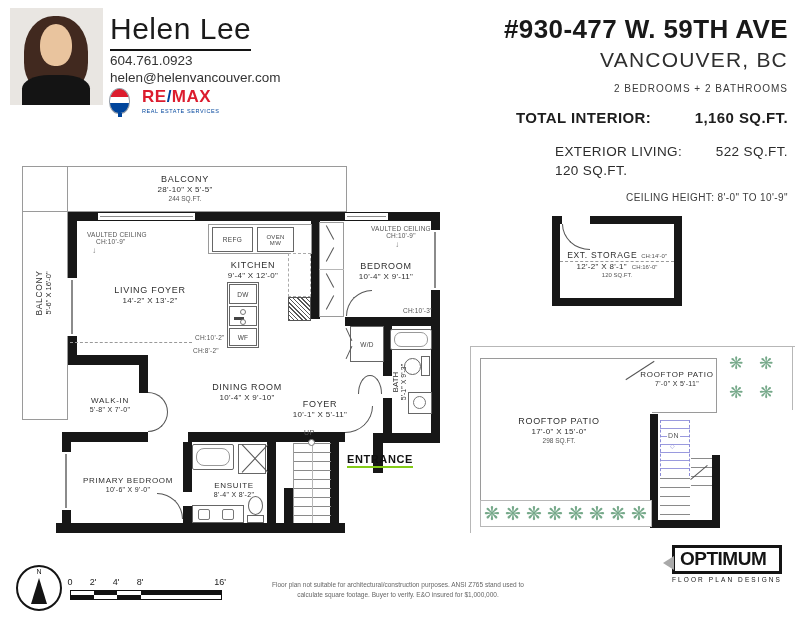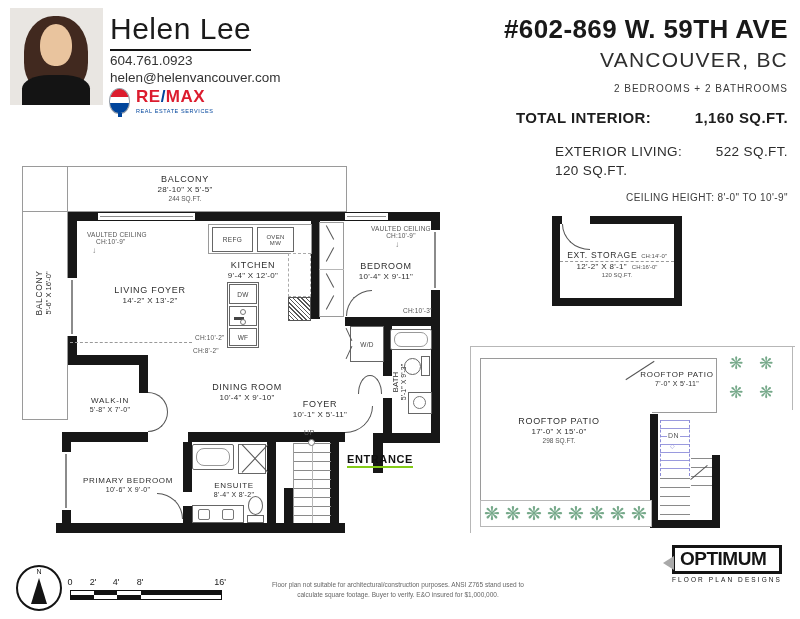--- a/index.html
+++ b/index.html
@@ -13,21 +13,21 @@
   .photo .hair { position:absolute; left:14px; top:8px; width:64px; height:78px;
                  background:#41291f; border-radius:46% 46% 40% 40%; }
   .photo .face { position:absolute; left:30px; top:16px; width:32px; height:42px;
                  background:#e9c49e; border-radius:50% 50% 45% 45%; }
   .photo .body { position:absolute; left:12px; bottom:-4px; width:68px; height:34px;
                  background:#141414; border-radius:40% 40% 0 0; }
   .agent-name { position:absolute; left:110px; top:12px; font-size:30px; color:#1b1b1b;
                 letter-spacing:.5px; padding-bottom:3px; border-bottom:2px solid #141414; }
   .agent-phone { position:absolute; left:110px; top:53px; font-size:13.5px; color:#333; }
   .agent-email { position:absolute; left:110px; top:70px; font-size:13.5px; color:#333; }
-  .remax { position:absolute; left:109px; top:88px; display:flex; align-items:center; gap:6px; }
+  .remax { position:absolute; left:109px; top:88px; display:flex; align-items:center; gap:12px; }
   .balloon { width:21px; height:26px; border-radius:50% 50% 46% 46%;
              background:linear-gradient(180deg,#dc1c2e 0 34%,#ffffff 34% 60%,#00459c 60% 100%);
              border:1px solid #98a0ab; position:relative; }
   .balloon:after { content:""; position:absolute; left:8px; bottom:-4px; width:4px; height:4px; background:#00459c; }
   .remax-word { font-size:17px; font-weight:bold; letter-spacing:.5px; line-height:1; }
   .remax-word .re, .remax-word .max { color:#dc1c2e; }
   .remax-word .slash { color:#00459c; }
   .remax-sub { font-size:5.5px; color:#00459c; letter-spacing:.6px; margin-top:2px; }
 
   .listing { position:absolute; right:12px; top:14px; text-align:right; }
@@ -119,21 +119,21 @@
   <div class="agent-email">helen@helenvancouver.com</div>
   <div class="remax">
     <span class="balloon"></span>
     <span>
       <span class="remax-word"><span class="re">RE</span><span class="slash">/</span><span class="max">MAX</span></span>
       <div class="remax-sub">REAL ESTATE SERVICES</div>
     </span>
   </div>
 
   <div class="listing">
-    <div class="lst-title">#602-869 W. 59TH AVE</div>
+    <div class="lst-title">#930-477 W. 59TH AVE</div>
     <div class="lst-city">VANCOUVER, BC</div>
     <div class="lst-bb">2 BEDROOMS + 2 BATHROOMS</div>
     <div class="statrow stat-total">
       <span>TOTAL INTERIOR:</span>
       <span>1,160 SQ.FT.</span>
     </div>
     <div class="statrow stat-ext first">
       <span>EXTERIOR LIVING:</span>
       <span>522 SQ.FT.</span>
     </div>

